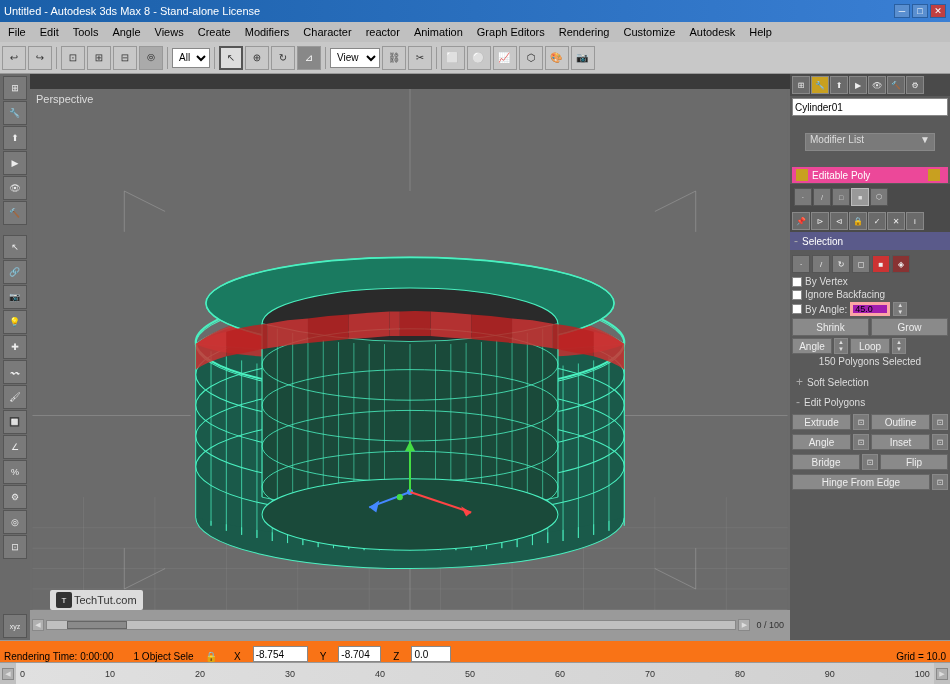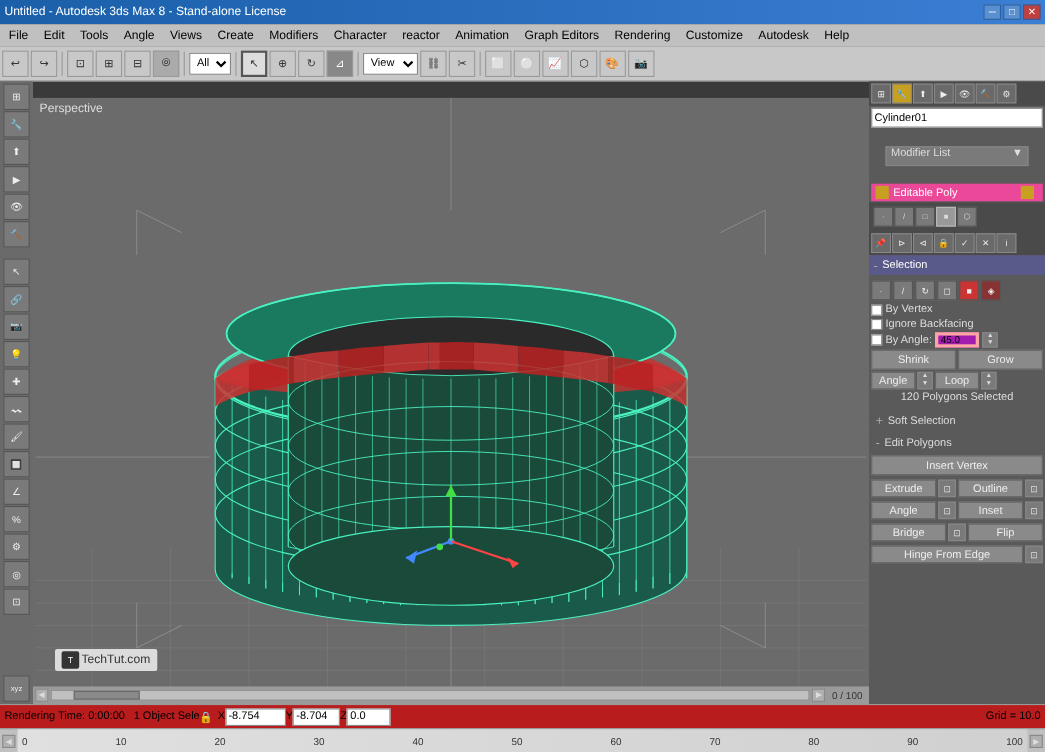--- a/index.html
+++ b/index.html
@@ -287,25 +287,25 @@
     .box-btn {
       width: 16px; height: 16px;
       background: #7a7a7a; border: 1px solid #888;
       display: flex; align-items: center; justify-content: center;
       font-size: 8px; cursor: pointer; color: #ddd;
     }
 
     
     #status-bar {
       height: 22px;
-      background: #b91c1c;
-      display: flex;
-      align-items: center;
+      background: #f97316;
+      display: flex;
+      align-items: flex-end;
       padding: 0 4px;
-      gap: 0;
+      gap: 12px;
       font-size: 10px;
       color: #000;
       border-top: 1px solid #999;
     }
     .status-input {
       height: 16px; background: white; border: 1px solid #888;
       font-size: 10px; padding: 0 2px; color: #000;
     }
 
     
@@ -659,21 +659,21 @@
 
     </svg>
 
     
     <div id="watermark">
       <div class="watermark-icon">T</div>
       <span>TechTut.com</span>
     </div>
 
     
-    <div id="viewport-hscroll" style="position:absolute; bottom:0; left:0; right:0; height:16px; background:#9a9a9a; display:flex; align-items:center; padding:0 2px; gap:2px;">
+    <div id="viewport-hscroll" style="position:absolute; bottom:0; left:0; right:0; height:30px; background:#9a9a9a; display:flex; align-items:center; padding:0 2px; gap:2px;">
       <div class="hscroll-arrow">◀</div>
       <div class="hscroll-track">
         <div class="hscroll-thumb"></div>
       </div>
       <div class="hscroll-arrow">▶</div>
       <span style="font-size:9px; color:#333; padding:0 4px;">0 / 100</span>
     </div>
   </div>
 
   <div id="right-panel">
@@ -768,36 +768,33 @@
           <span class="spin-up">▲</span>
           <span class="spin-down">▼</span>
         </div>
         <div class="rl-btn">Loop</div>
         <div class="rl-spinner">
           <span class="spin-up">▲</span>
           <span class="spin-down">▼</span>
         </div>
       </div>
 
-      <div class="poly-count">120 Polygons Selected</div>
+      <div class="poly-count">150 Polygons Selected</div>
     </div>
 
     <div class="soft-sel-header">
       <span class="plus-icon">+</span>
       <span>Soft Selection</span>
     </div>
 
     <div class="edit-poly-header">
       <span class="minus-icon">-</span>
       <span>Edit Polygons</span>
     </div>
 
-    <div class="insert-vertex-row">
-      <div class="full-btn">Insert Vertex</div>
-    </div>
 
     <div class="extrude-row">
       <div class="half-btn">Extrude</div>
       <div class="box-btn">⊡</div>
       <div class="half-btn">Outline</div>
       <div class="box-btn">⊡</div>
     </div>
 
     <div class="extrude-row">
       <div class="half-btn">Angle</div>

